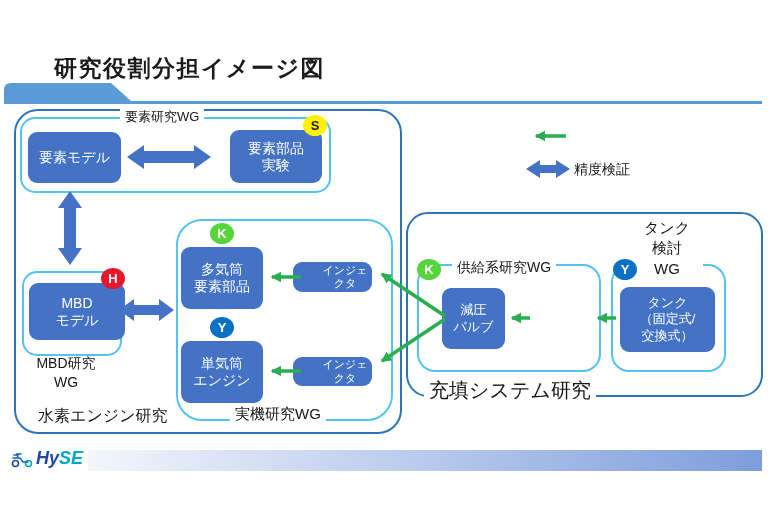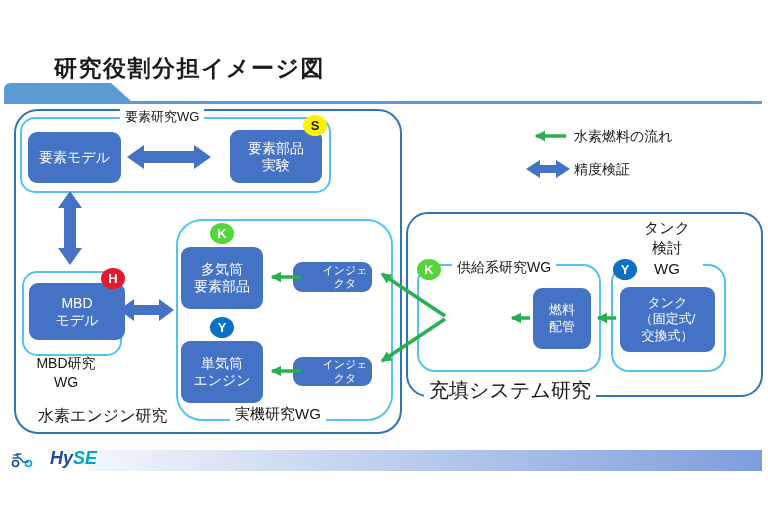--- a/index.html
+++ b/index.html
@@ -27,21 +27,21 @@
   .badge.h{background:#E8182C;}
   .badge.k{background:#55D43B;}
   .badge.y{background:#0C70C5;}
 
   .legend-label{position:absolute;font-size:14px;color:#161616;}
 
   .overlay{position:absolute;left:0;top:0;width:768px;height:512px;pointer-events:none;z-index:8;}
 
   .bottom-bar{position:absolute;left:88px;top:450px;width:674px;height:21px;
               background:linear-gradient(to right,#f3f6fc,#7d9ddc);}
-  .logo{position:absolute;left:10px;top:448px;display:flex;align-items:center;gap:16px;}
+  .logo{position:absolute;left:10px;top:448px;display:flex;align-items:center;gap:2px;}
   .logo-text{font-size:18px;font-weight:bold;font-style:italic;letter-spacing:0px;}
   .logo-text .hy{color:#1D49A5;}
   .logo-text .se{color:#00A7C4;}
 
   .z5{z-index:5;}
 </style>
 </head>
 <body>
 
 <div class="stage">
@@ -90,37 +90,36 @@
   <div class="box-blue small" style="left:293px;top:357px;width:79px;height:29px;">
     <span>インジェクタ</span>
   </div>
 
   <div class="frame-dark" style="left:406px;top:212px;width:353px;height:181px;border-radius:22px;"></div>
   <div class="lbl onborder" style="left:424px;top:377px;font-size:20px;z-index:5;">充填システム研究</div>
 
   <div class="frame-light" style="left:417px;top:264px;width:180px;height:104px;border-radius:18px;"></div>
   <div class="lbl onborder z5" style="left:452px;top:259px;font-size:14px;">供給系研究WG</div>
   <div class="badge k" style="left:417px;top:259px;">K</div>
-  <div class="box-blue mid" style="left:533px;top:288px;width:58px;height:61px;">
-    <span>燃料
-配管</span>
+  <div class="box-blue mid" style="left:442px;top:288px;width:63px;height:61px;">
+    <span>減圧
+バルブ</span>
   </div>
 
   <div class="frame-light" style="left:611px;top:264px;width:111px;height:104px;border-radius:18px;"></div>
   <div class="lbl onborder center z5" style="left:631px;top:218px;width:62px;font-size:15px;line-height:1.35;">タンク
 検討
 WG</div>
   <div class="badge y" style="left:613px;top:259px;">Y</div>
   <div class="box-blue mid" style="left:620px;top:287px;width:95px;height:65px;">
     <span>タンク
 （固定式/
 交換式）</span>
   </div>
 
-  <div class="legend-label" style="left:574px;top:128px;">水素燃料の流れ</div>
   <div class="legend-label" style="left:574px;top:161px;">精度検証</div>
 
   <div class="bottom-bar"></div>
   <div class="logo">
     <svg width="24" height="19" viewBox="0 0 24 19">
       <circle cx="5.5" cy="14.5" r="3" fill="none" stroke="#1D49A5" stroke-width="1.6"></circle>
       <circle cx="18.5" cy="14.5" r="3" fill="none" stroke="#00A7C4" stroke-width="1.6"></circle>
       <path d="M3,9 L10,9 L13,13 L18,13 M8,9 L7,5 L11,5 M4,6 L8,6" fill="none" stroke="#1566B0" stroke-width="1.6" stroke-linecap="round"></path>
     </svg>
     <span class="logo-text"><span class="hy">Hy</span><span class="se">SE</span></span>

